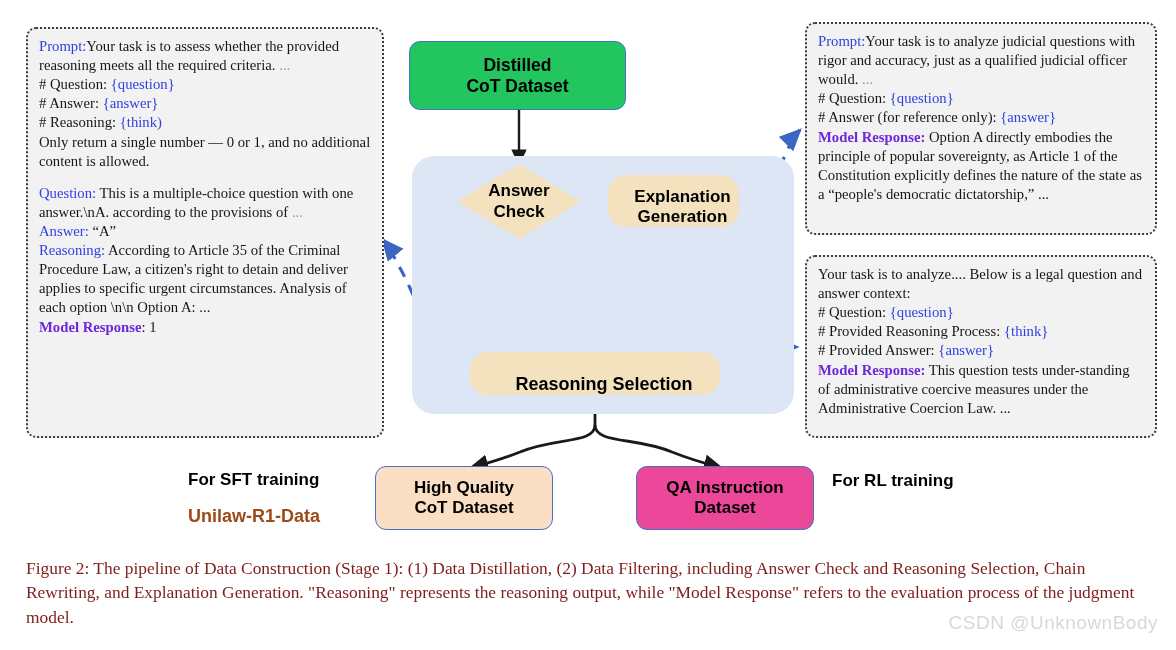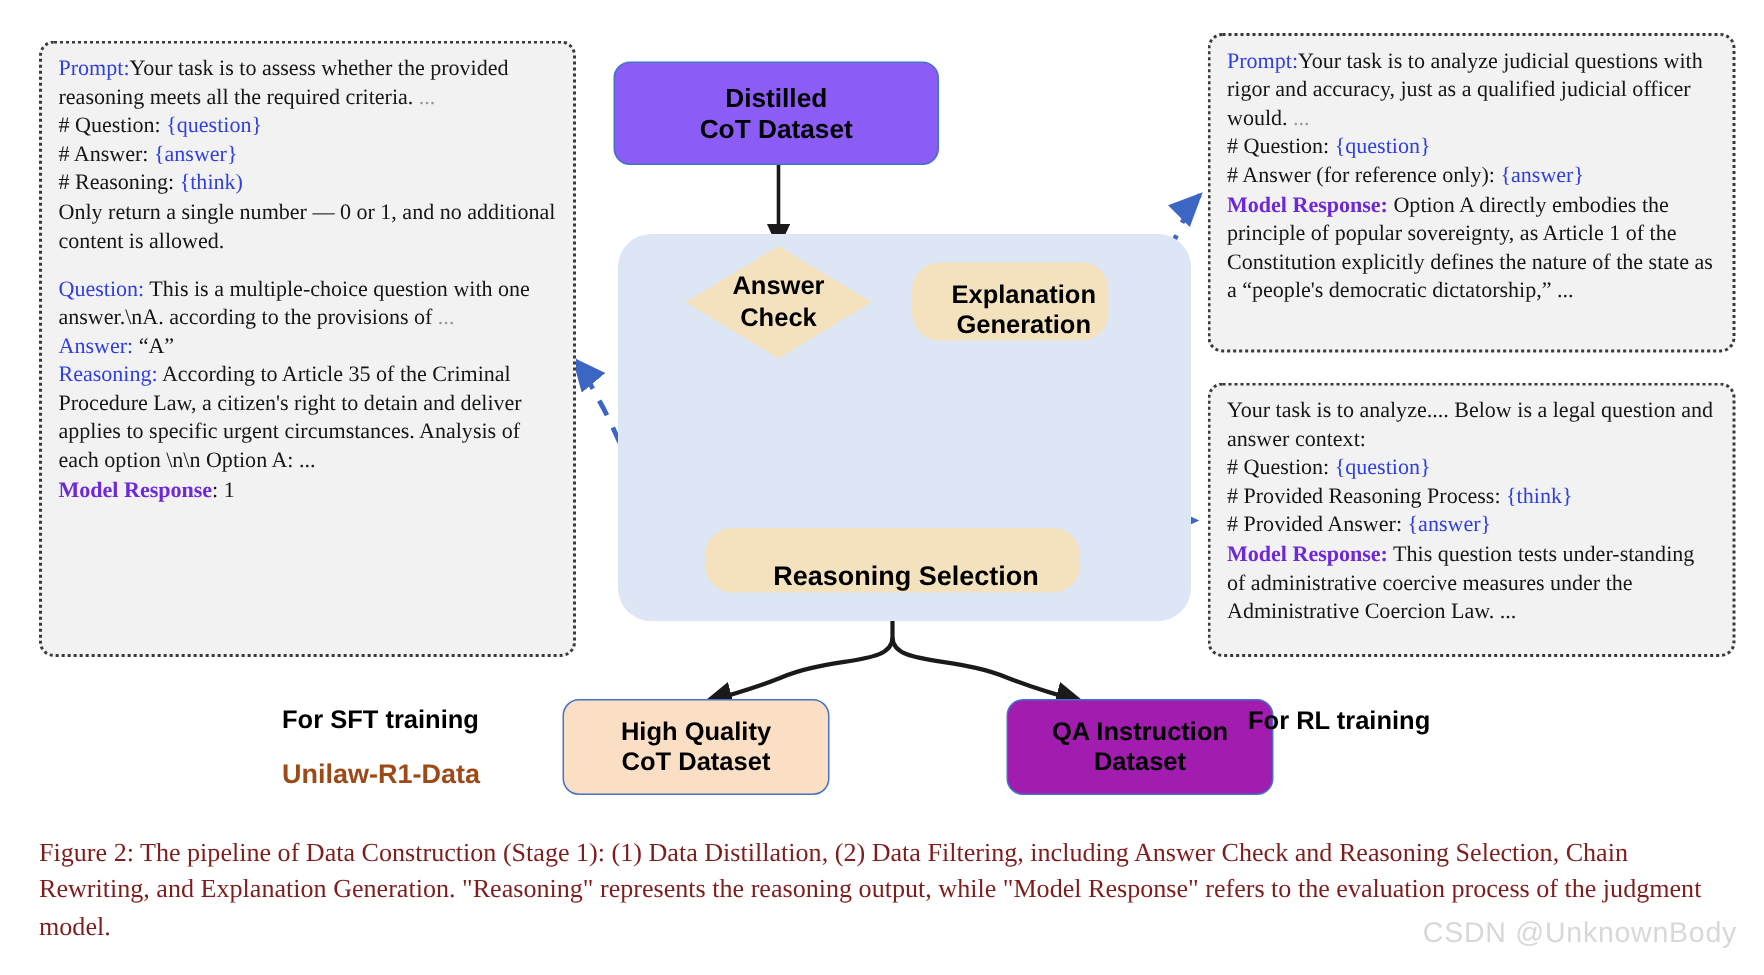--- a/index.html
+++ b/index.html
@@ -35,23 +35,23 @@
   .node {
     position:absolute;
     display:flex; align-items:center; justify-content:center;
     text-align:center;
     font-family:"Liberation Sans", sans-serif;
     font-weight:bold;
     color:#000;
     line-height:1.18;
   }
   .rounded { border:1.6px solid #4472C4; border-radius:11px; }
-  .node-distilled { background:#8b5cf6; font-size:17.5px; }
+  .node-distilled { background:#22c55e; font-size:17.5px; }
   .node-hq        { background:#FBDFC4; font-size:17px; }
-  .node-qa        { background:#a21caf; font-size:17px;margin-left:35px; }
+  .node-qa        { background:#ec4899; font-size:17px; }
 
   .region {
     position:absolute;
     background:#DCE6F5;
     border-radius:22px;
   }
   .tan {
     position:absolute;
     background:#F4E2BE;
     border-radius:18px;

